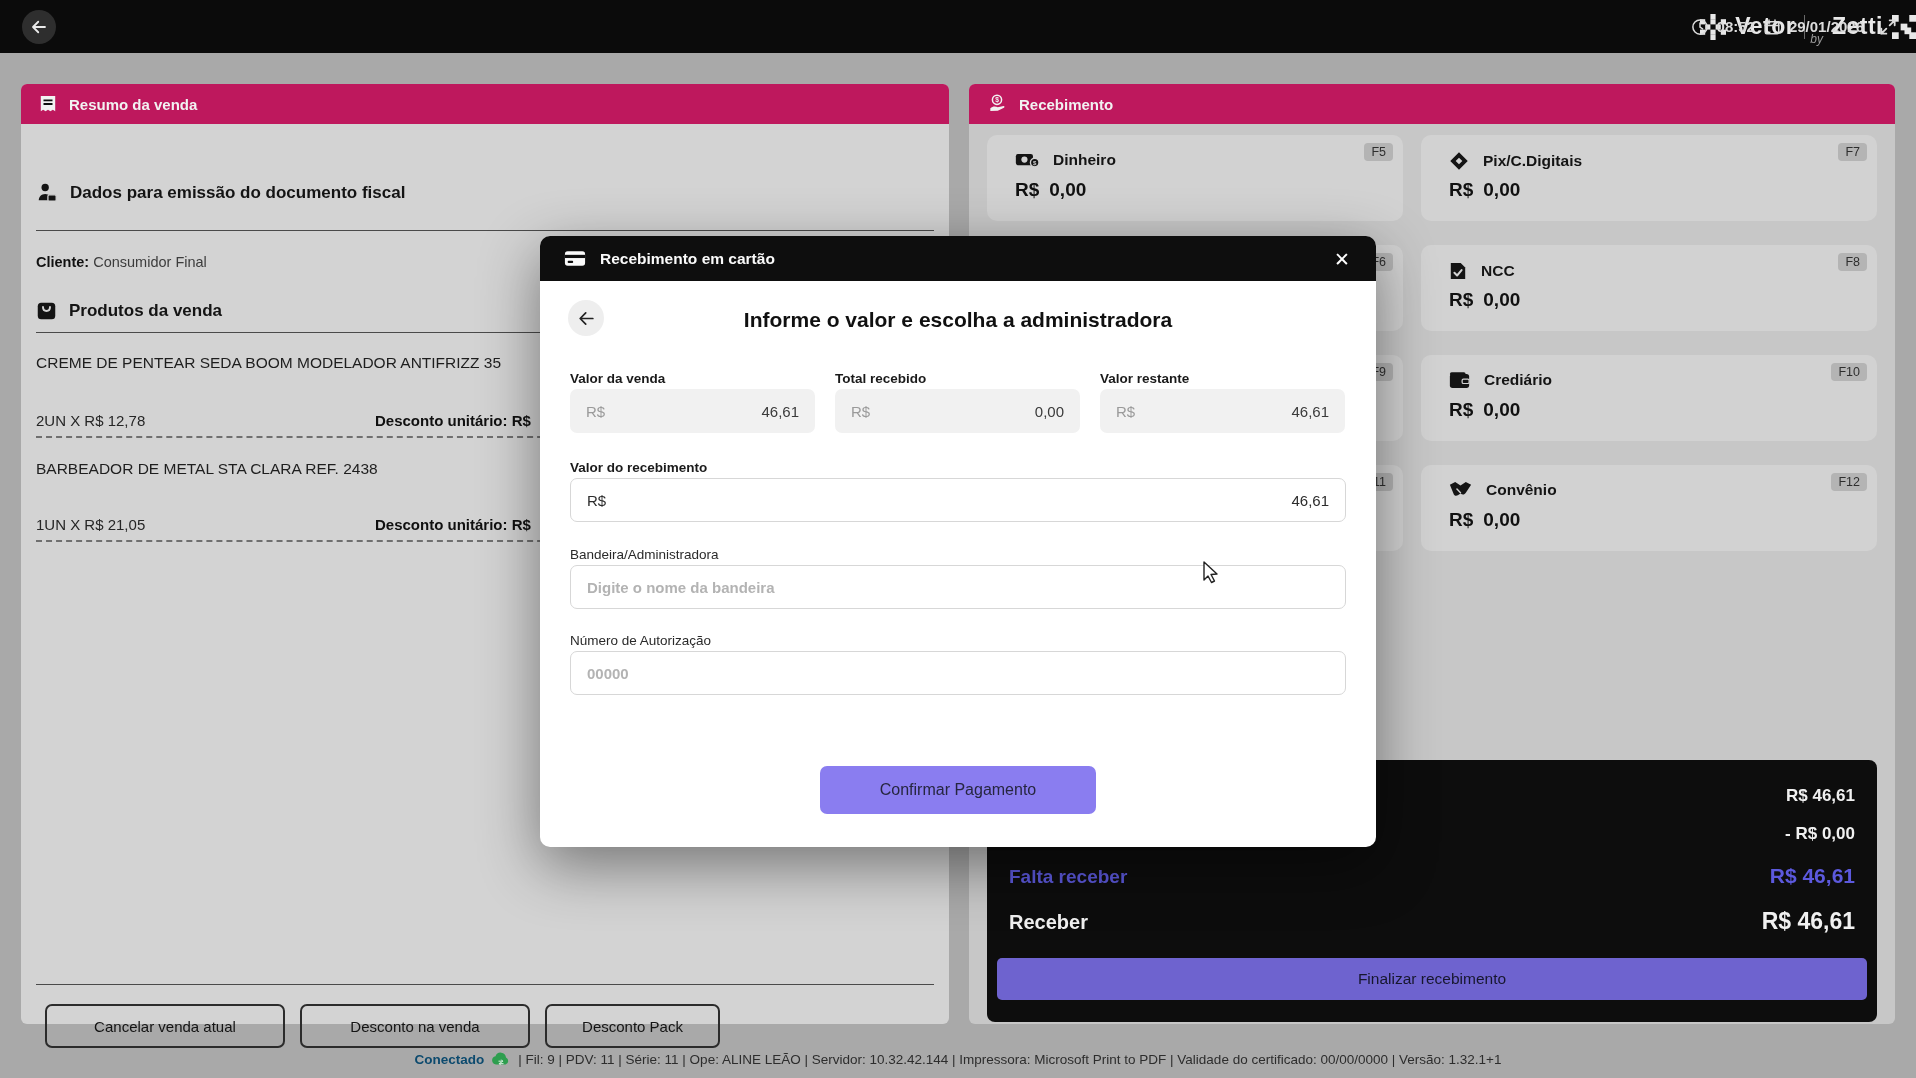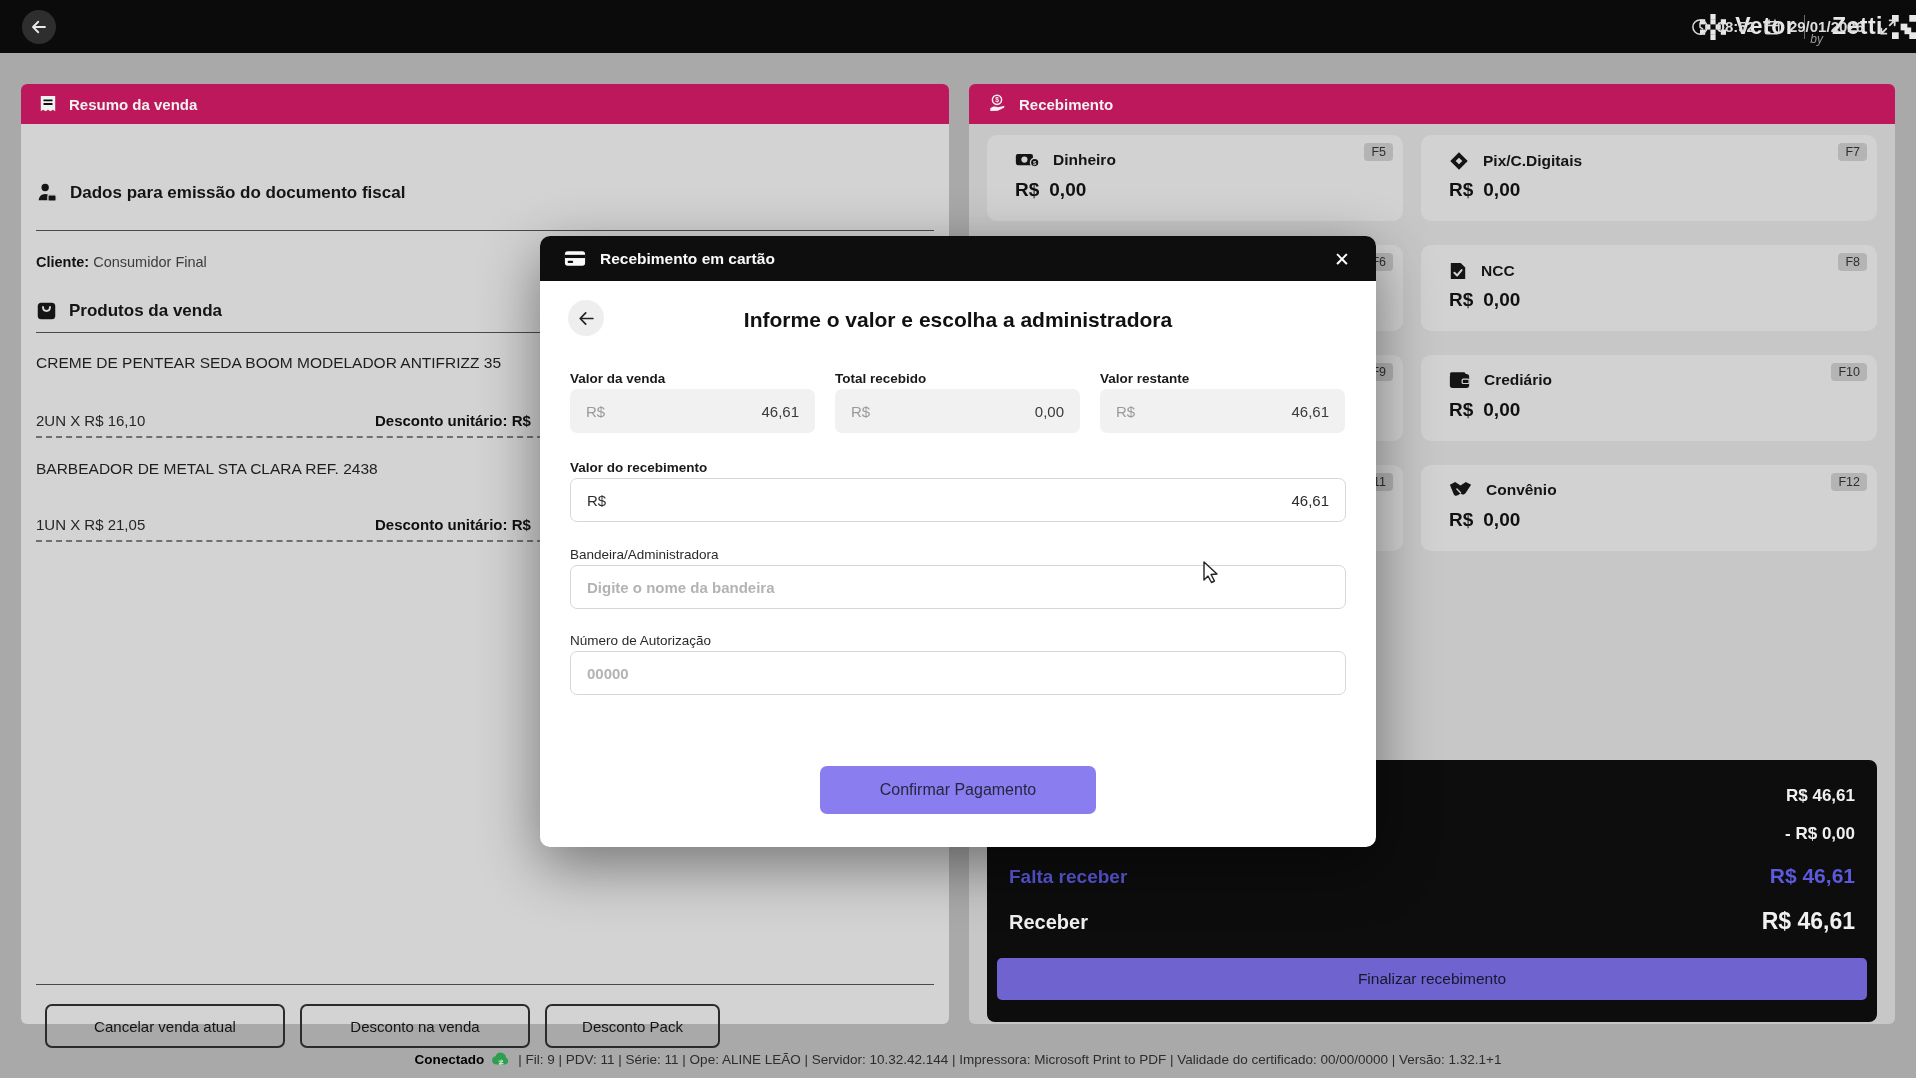--- a/index.html
+++ b/index.html
@@ -101,21 +101,21 @@
                font-family:"Liberation Sans",sans-serif; outline:none;font-weight:bold; }
   .txt-input::placeholder { color:#b3b3b3; }
 
   .confirm-btn { position:absolute; left:280px; top:530px; width:276px; height:48px; background:#8a7df0;
                  border:none; border-radius:7px; font-size:16px; color:#26263f; cursor:pointer;
                  font-family:"Liberation Sans",sans-serif; }
 
   
   .statusbar { position:absolute; left:0; right:0; top:1040px; height:38px; display:flex;
                align-items:center; justify-content:center; gap:7px; font-size:13.5px; color:#2d2d2d; }
-  .statusbar .conn { font-weight:bold; color:#000000; }
+  .statusbar .conn { font-weight:bold; color:#0c4a6e; }
 
   .cursor { position:absolute; left:1200px; top:560px; z-index:9; pointer-events:none; }
 </style>
 </head>
 <body>
 
 <div class="screen">
 
   <div class="topbar">
     <div class="back-circle">
@@ -218,21 +218,21 @@
       <div class="sec-title" style="left:15px; top:176px;">
         <svg class="icon-svg" width="21" height="21" viewBox="0 0 24 24">
             <rect x="2" y="3" width="20" height="19" rx="4" fill="#141414"></rect>
             <path d="M8 8c0 3 2 4.5 4 4.5S16 11 16 8" stroke="#d3d3d3" stroke-width="2.2" fill="none" stroke-linecap="round"></path>
           </svg>
         <span>Produtos da venda</span>
       </div>
       <div class="hr" style="top:208px;"></div>
 
       <div class="prod-name" style="top:230px;">CREME DE PENTEAR SEDA BOOM MODELADOR ANTIFRIZZ 35</div>
-      <div class="prod-qty" style="top:288px;">2UN X R$ 16,10</div>
+      <div class="prod-qty" style="top:288px;">2UN X R$ 12,78</div>
       <div class="prod-disc" style="top:288px;">Desconto unitário: R$</div>
       <div class="dashed" style="top:312px;"></div>
 
       <div class="prod-name" style="top:336px;">BARBEADOR DE METAL STA CLARA REF. 2438</div>
       <div class="prod-qty" style="top:392px;">1UN X R$ 21,05</div>
       <div class="prod-disc" style="top:392px;">Desconto unitário: R$</div>
       <div class="dashed" style="top:416px;"></div>
 
       <div class="hr" style="top:860px;"></div>
       <button class="foot-btn" style="left:24px; top:880px; width:240px;">Cancelar venda atual</button>

